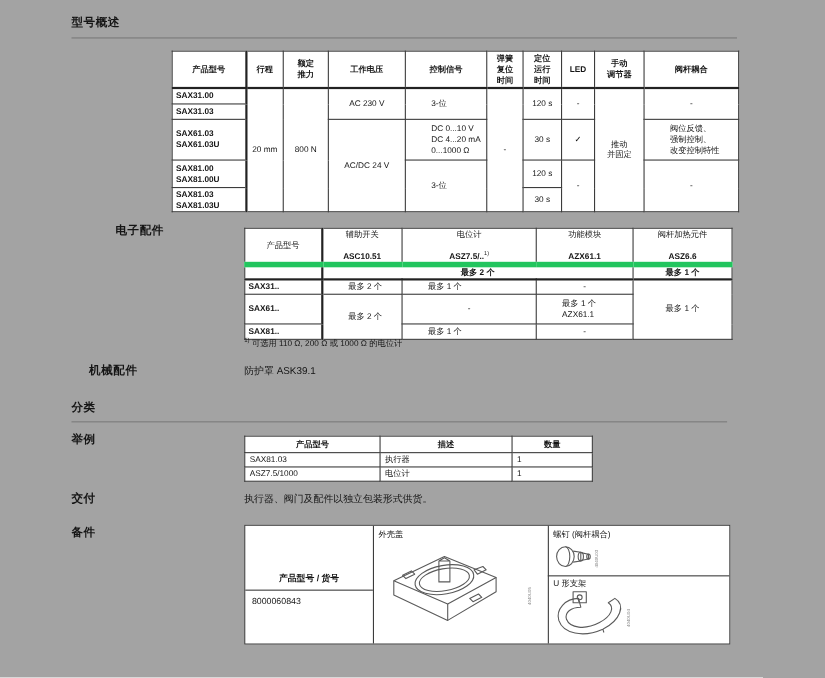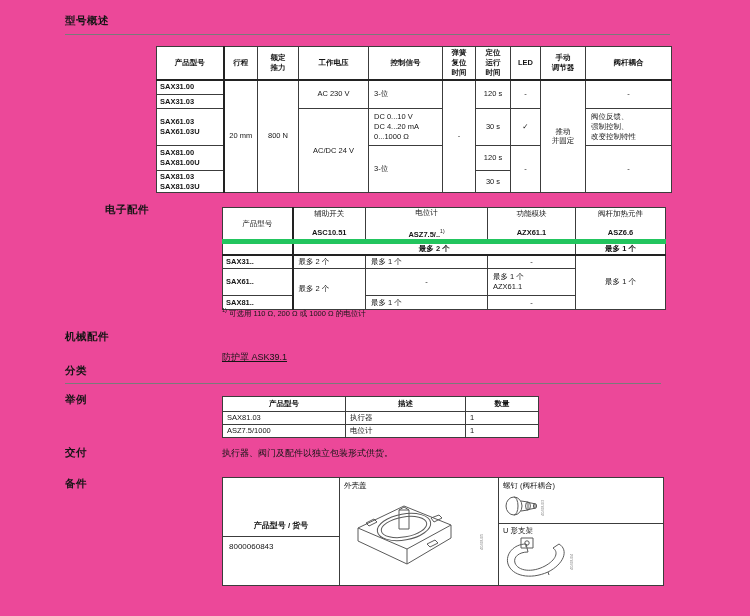--- a/index.html
+++ b/index.html
@@ -1,28 +1,28 @@
 <!DOCTYPE html>
 <html><head>
 <meta charset="utf-8">
 <style>
   html,body{margin:0;padding:0;background:#fff;}
-  .page{position:relative;width:750px;height:616px;background:#ec4899;overflow:hidden;
+  .page{position:relative;width:750px;height:616px;background:#a3a3a3;overflow:hidden;
         font-family:"Liberation Sans","DejaVu Sans",sans-serif;color:#151515;}
   .sec-h{position:absolute;left:65px;font-size:10.5px;font-weight:bold;letter-spacing:.5px;}
   .rule{position:absolute;left:65px;height:1px;background:#7a7a7a;}
   .plain{position:absolute;font-size:9px;}
   table{border-collapse:collapse;table-layout:fixed;position:absolute;background:#fff;}
   td,th{border:1px solid #3c3c3c;font-size:7.5px;font-weight:normal;text-align:center;
         vertical-align:middle;padding:0 1px;white-space:pre-line;line-height:1.3;overflow:hidden;}
   .mt{left:156px;top:46px;width:515px;}
   .mt th{font-weight:bold;border-bottom:2px solid #222;}
   .mt .prod, .at .prod{font-weight:bold;text-align:left;padding-left:3px;border-right:2px solid #222;}
   .mt th.first, .at th.first{border-right:2px solid #222;}
-  .lft{text-align:left;padding-left:5px;}
+  .lft{text-align:left;padding-left:23px;}
   .at{left:222px;top:207px;width:443px;}
   .at th{border-bottom:5px solid #22c55e;}
   .at .subrow td{border-bottom:2px solid #222;font-weight:bold;}
   .modl{font-weight:bold;}
   .fn{position:absolute;left:222px;top:307px;font-size:7.5px;}
   .fn sup{font-size:5.5px;}
   .ex{left:222px;top:396px;width:316px;}
   .ex th{font-weight:bold;}
   .ex td{text-align:left;padding-left:4px;}
   .spares{position:absolute;left:222px;top:477px;width:440px;height:107px;border:1px solid #3c3c3c;background:#fff;}
@@ -163,22 +163,22 @@
     <tr style="height:14px">
       <td class="prod">SAX81..</td>
       <td class="lft">最多 1 个</td>
       <td>-</td>
     </tr>
   </tbody>
     </table>
 
   <div class="fn"><sup>1)</sup> <span>可选用 110 Ω, 200 Ω 或 1000 Ω 的电位计</span></div>
 
-  <div class="sec-h" style="top:330px;">机械配件</div>
-  <div class="plain" style="left:222px;top:351px;text-decoration:underline;">防护罩 ASK39.1</div>
+  <div class="sec-h" style="top:330px;margin-left:16px;">机械配件</div>
+  <div class="plain" style="left:222px;top:331px;">防护罩 ASK39.1</div>
 
   <div class="sec-h" style="top:364px;">分类</div>
   <div class="rule" style="top:383px;width:596px;"></div>
 
   <div class="sec-h" style="top:393px;">举例</div>
   <table class="ex">
     <colgroup>
         <col style="width:123px">
         <col style="width:120px">
         <col style="width:73px">

